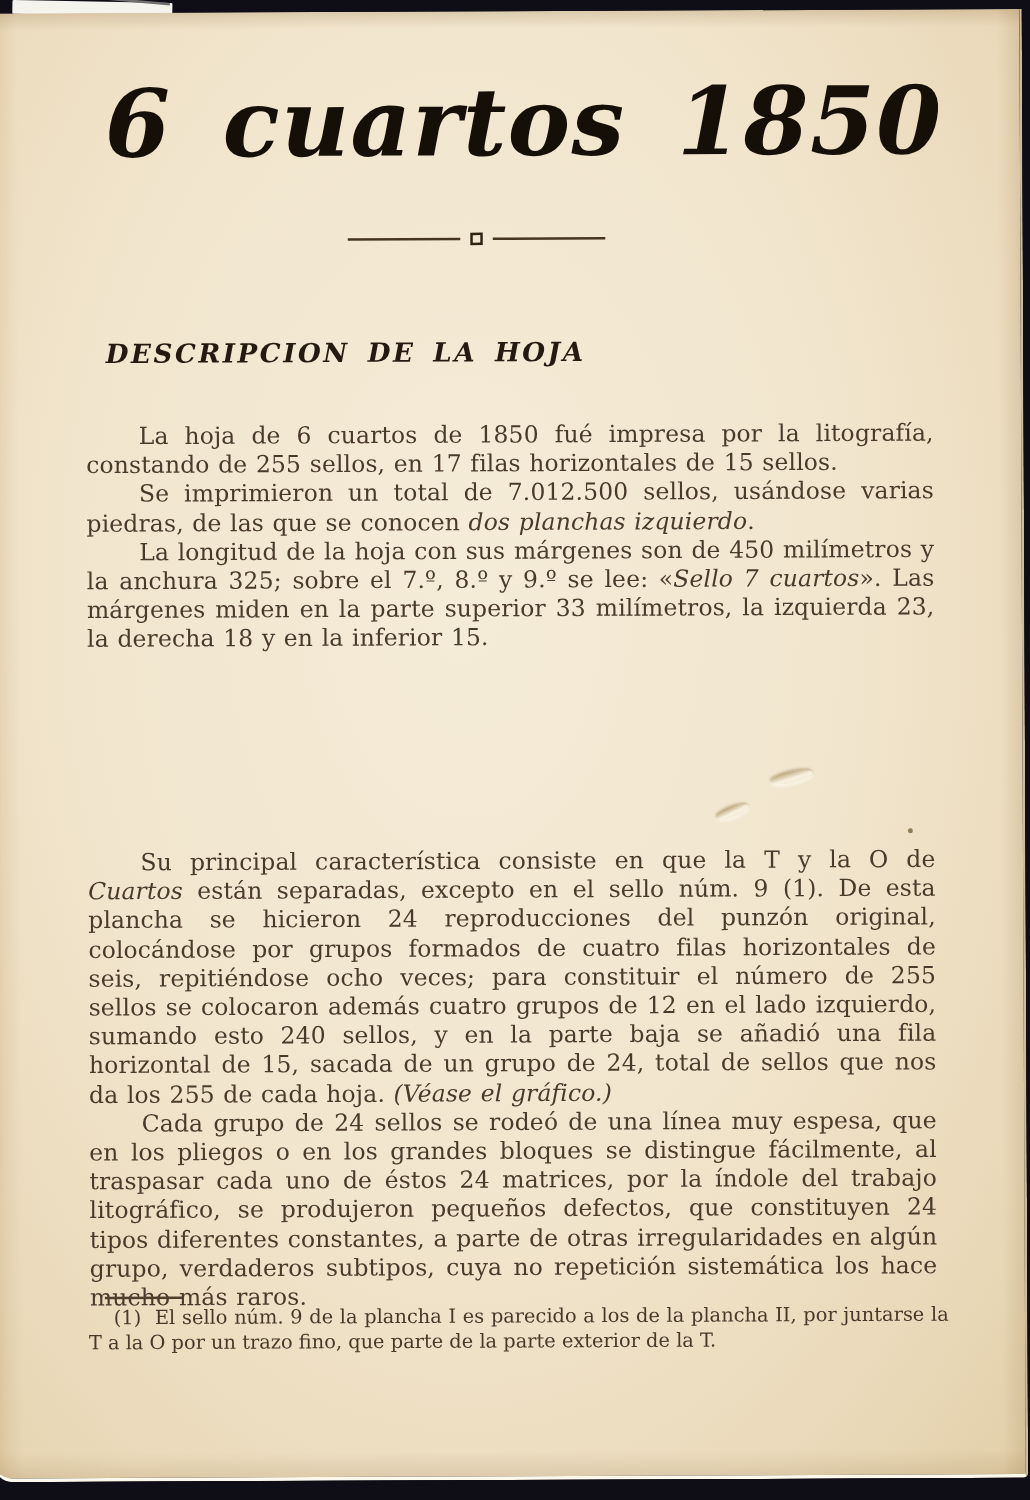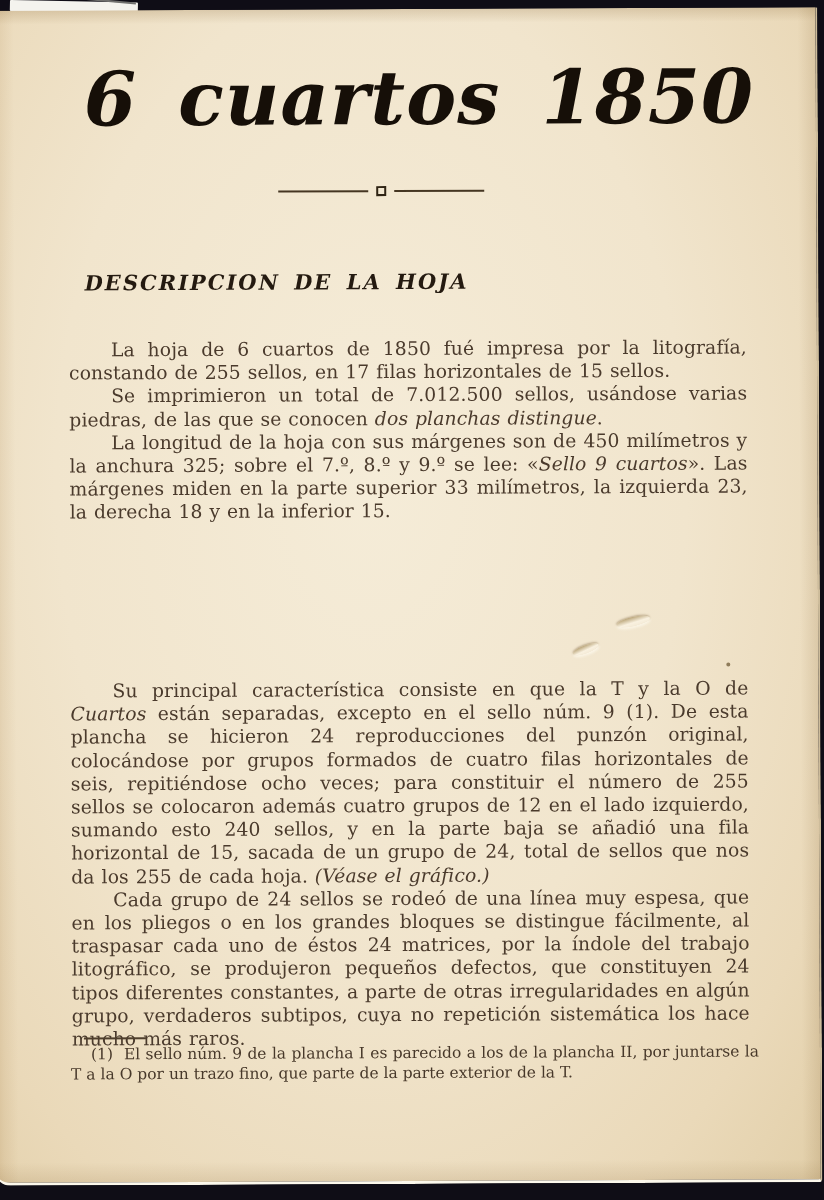--- a/index.html
+++ b/index.html
@@ -115,22 +115,22 @@
     <div class="divider">
       <span class="dline"></span>
       <span class="dsq"></span>
       <span class="dline"></span>
     </div>
 
     <h2 class="h hd1">DESCRIPCION DE LA HOJA</h2>
 
     <div class="body b1">
       <p><span>La hoja de 6 cuartos de 1850 fué impresa por la litografía, constando de 255 sellos, en 17 filas horizontales de 15 sellos.</span></p>
-      <p><span>Se imprimieron un total de 7.012.500 sellos, usándose varias piedras, de las que se conocen </span><span class="it">dos planchas distingue</span><span>.</span></p>
-      <p><span>La longitud de la hoja con sus márgenes son de 450 milímetros y la anchura 325; sobre el 7.º, 8.º y 9.º se lee: «</span><span class="it">Sello 9 cuartos</span><span>». Las márgenes miden en la parte superior 33 milímetros, la izquierda 23, la derecha 18 y en la inferior 15.</span></p>
+      <p><span>Se imprimieron un total de 7.012.500 sellos, usándose varias piedras, de las que se conocen </span><span class="it">dos planchas izquierdo</span><span>.</span></p>
+      <p><span>La longitud de la hoja con sus márgenes son de 450 milímetros y la anchura 325; sobre el 7.º, 8.º y 9.º se lee: «</span><span class="it">Sello 7 cuartos</span><span>». Las márgenes miden en la parte superior 33 milímetros, la izquierda 23, la derecha 18 y en la inferior 15.</span></p>
     </div>
 
 
     <div class="body b2">
       <p><span>Su principal característica consiste en que la T y la O de </span><span class="it">Cuartos</span><span> están separadas, excepto en el sello núm. 9 (1). De esta plancha se hicieron 24 reproducciones del punzón original, colocándose por grupos formados de cuatro filas horizontales de seis, repitiéndose ocho veces; para constituir el número de 255 sellos se colocaron además cuatro grupos de 12 en el lado izquierdo, sumando esto 240 sellos, y en la parte baja se añadió una fila horizontal de 15, sacada de un grupo de 24, total de sellos que nos da los 255 de cada hoja. </span><span class="it">(Véase el gráfico.)</span></p>
       <p><span>Cada grupo de 24 sellos se rodeó de una línea muy espesa, que en los pliegos o en los grandes bloques se distingue fácilmente, al traspasar cada uno de éstos 24 matrices, por la índole del trabajo litográfico, se produjeron pequeños defectos, que constituyen 24 tipos diferentes constantes, a parte de otras irregularidades en algún grupo, verdaderos subtipos, cuya no repetición sistemática los hace mucho más raros.</span></p>
     </div>
 
     <div class="footrule"></div>
 

